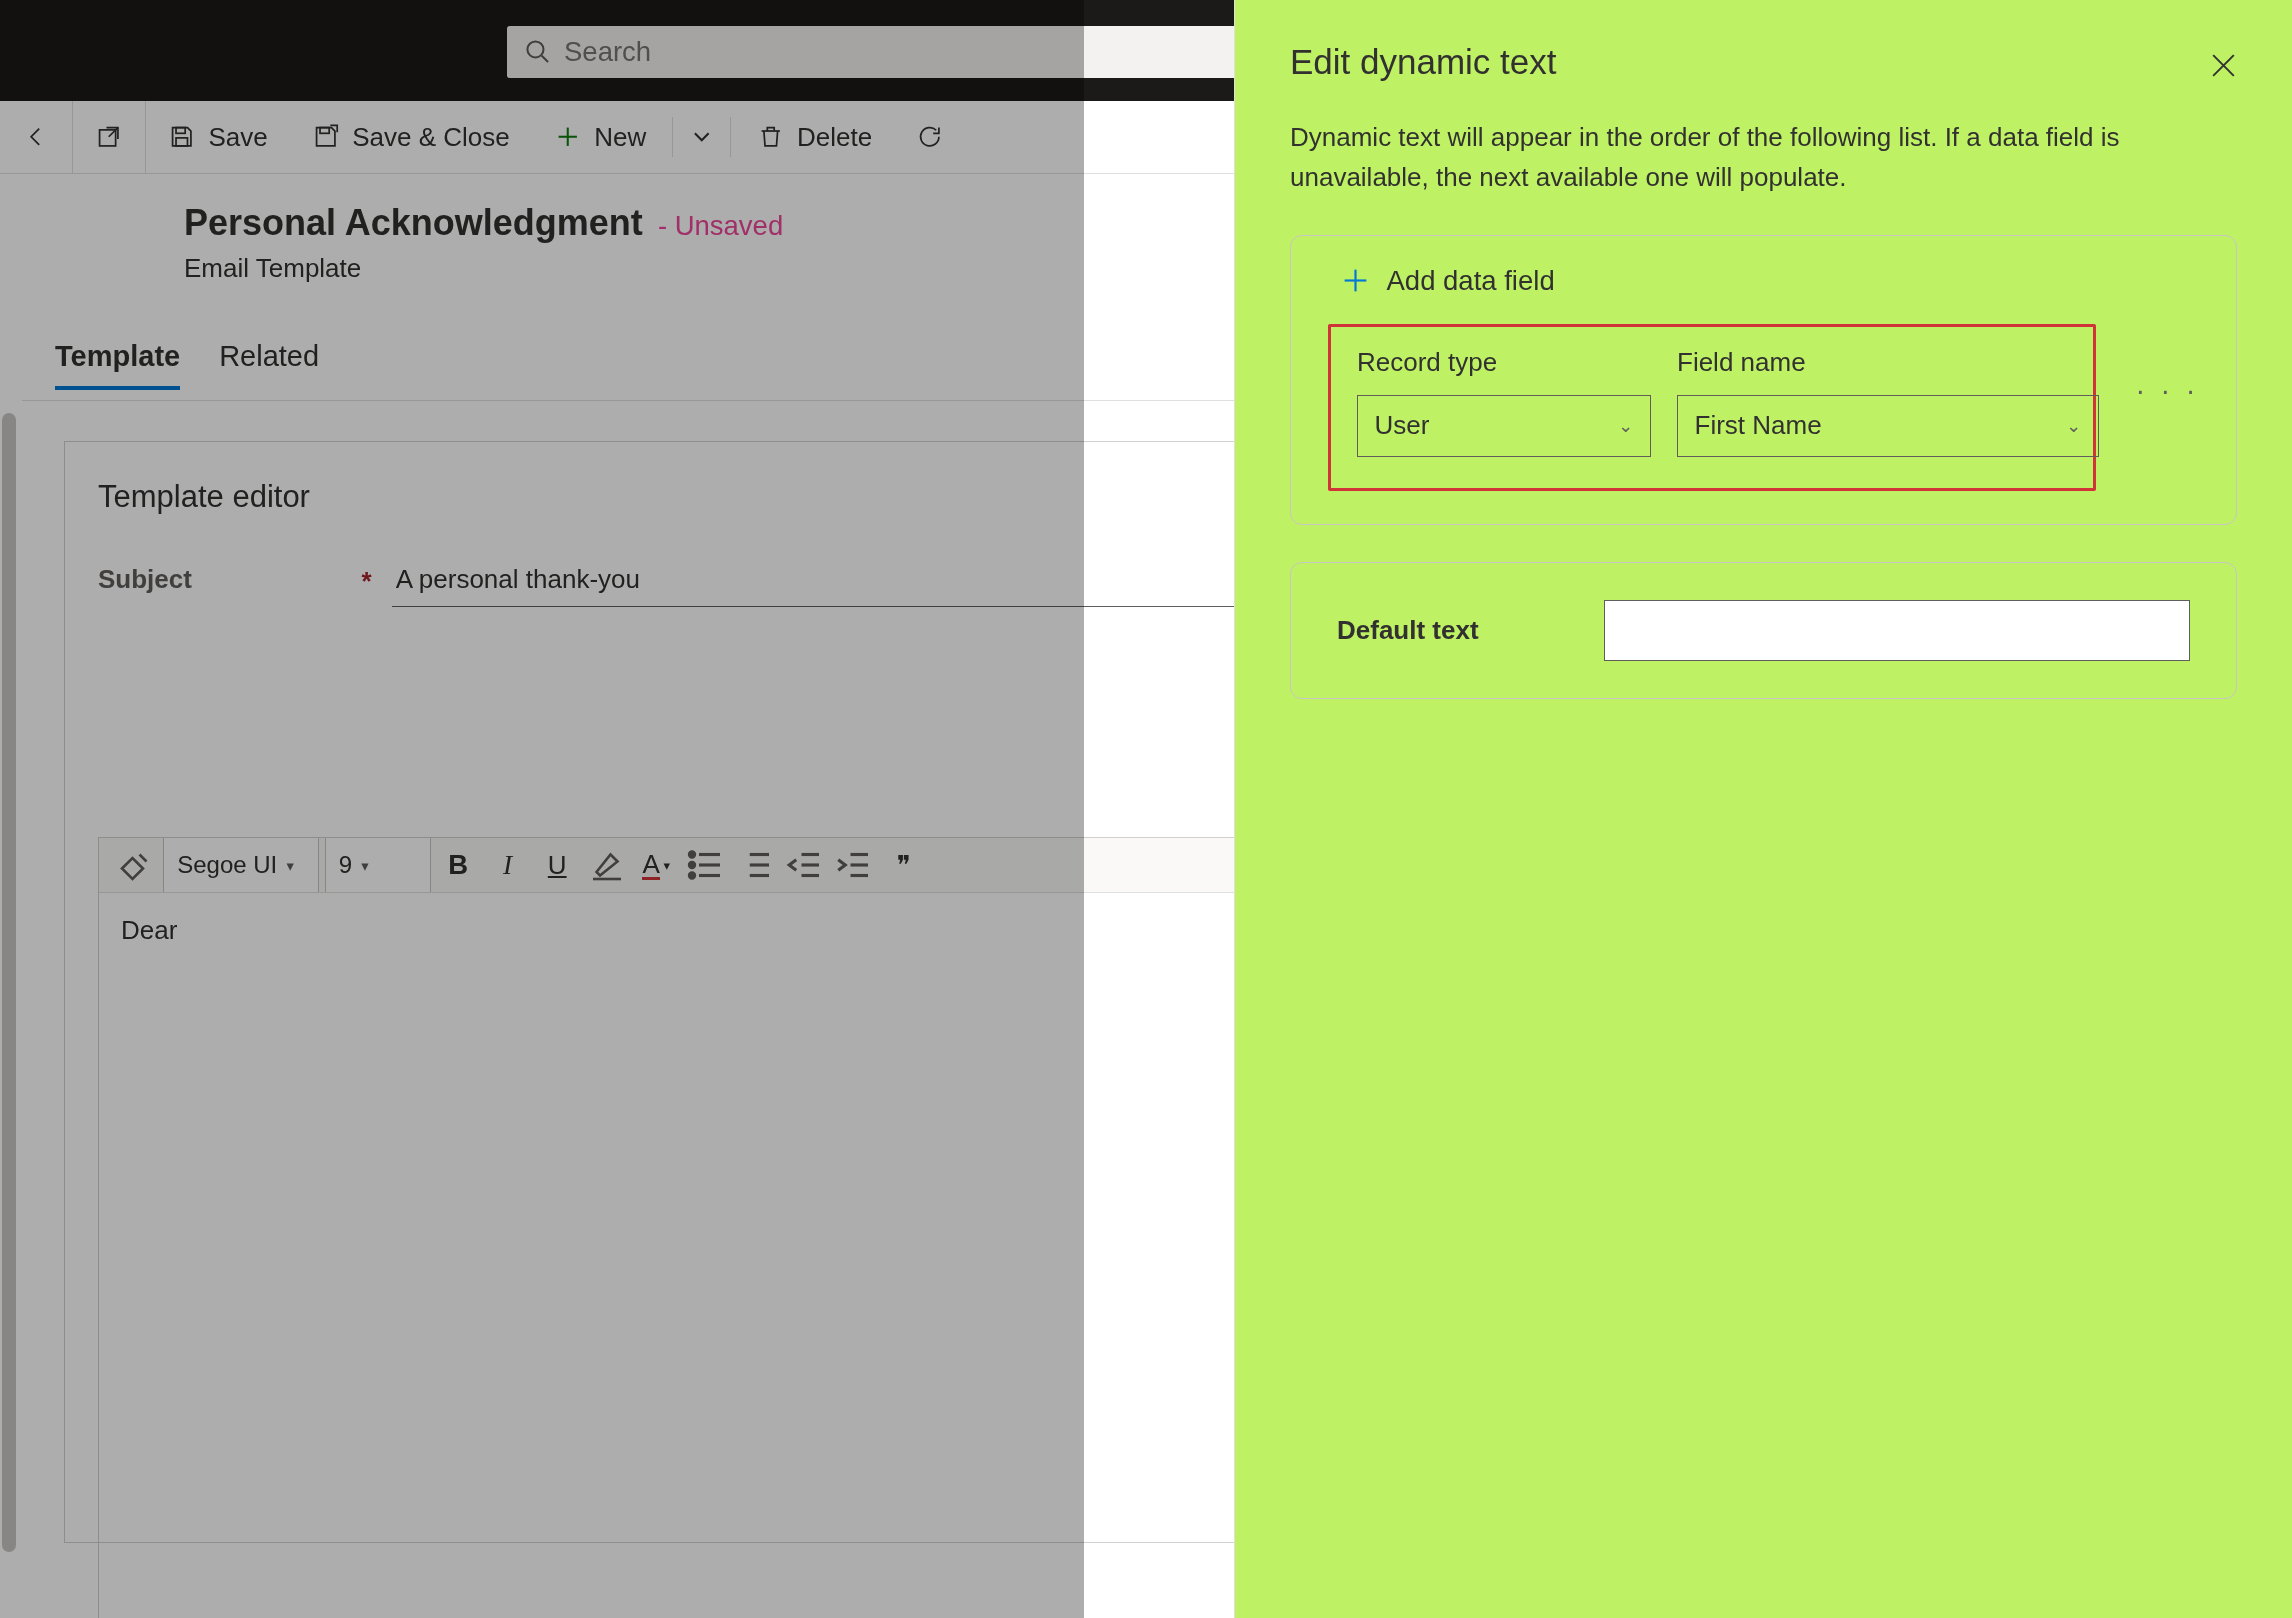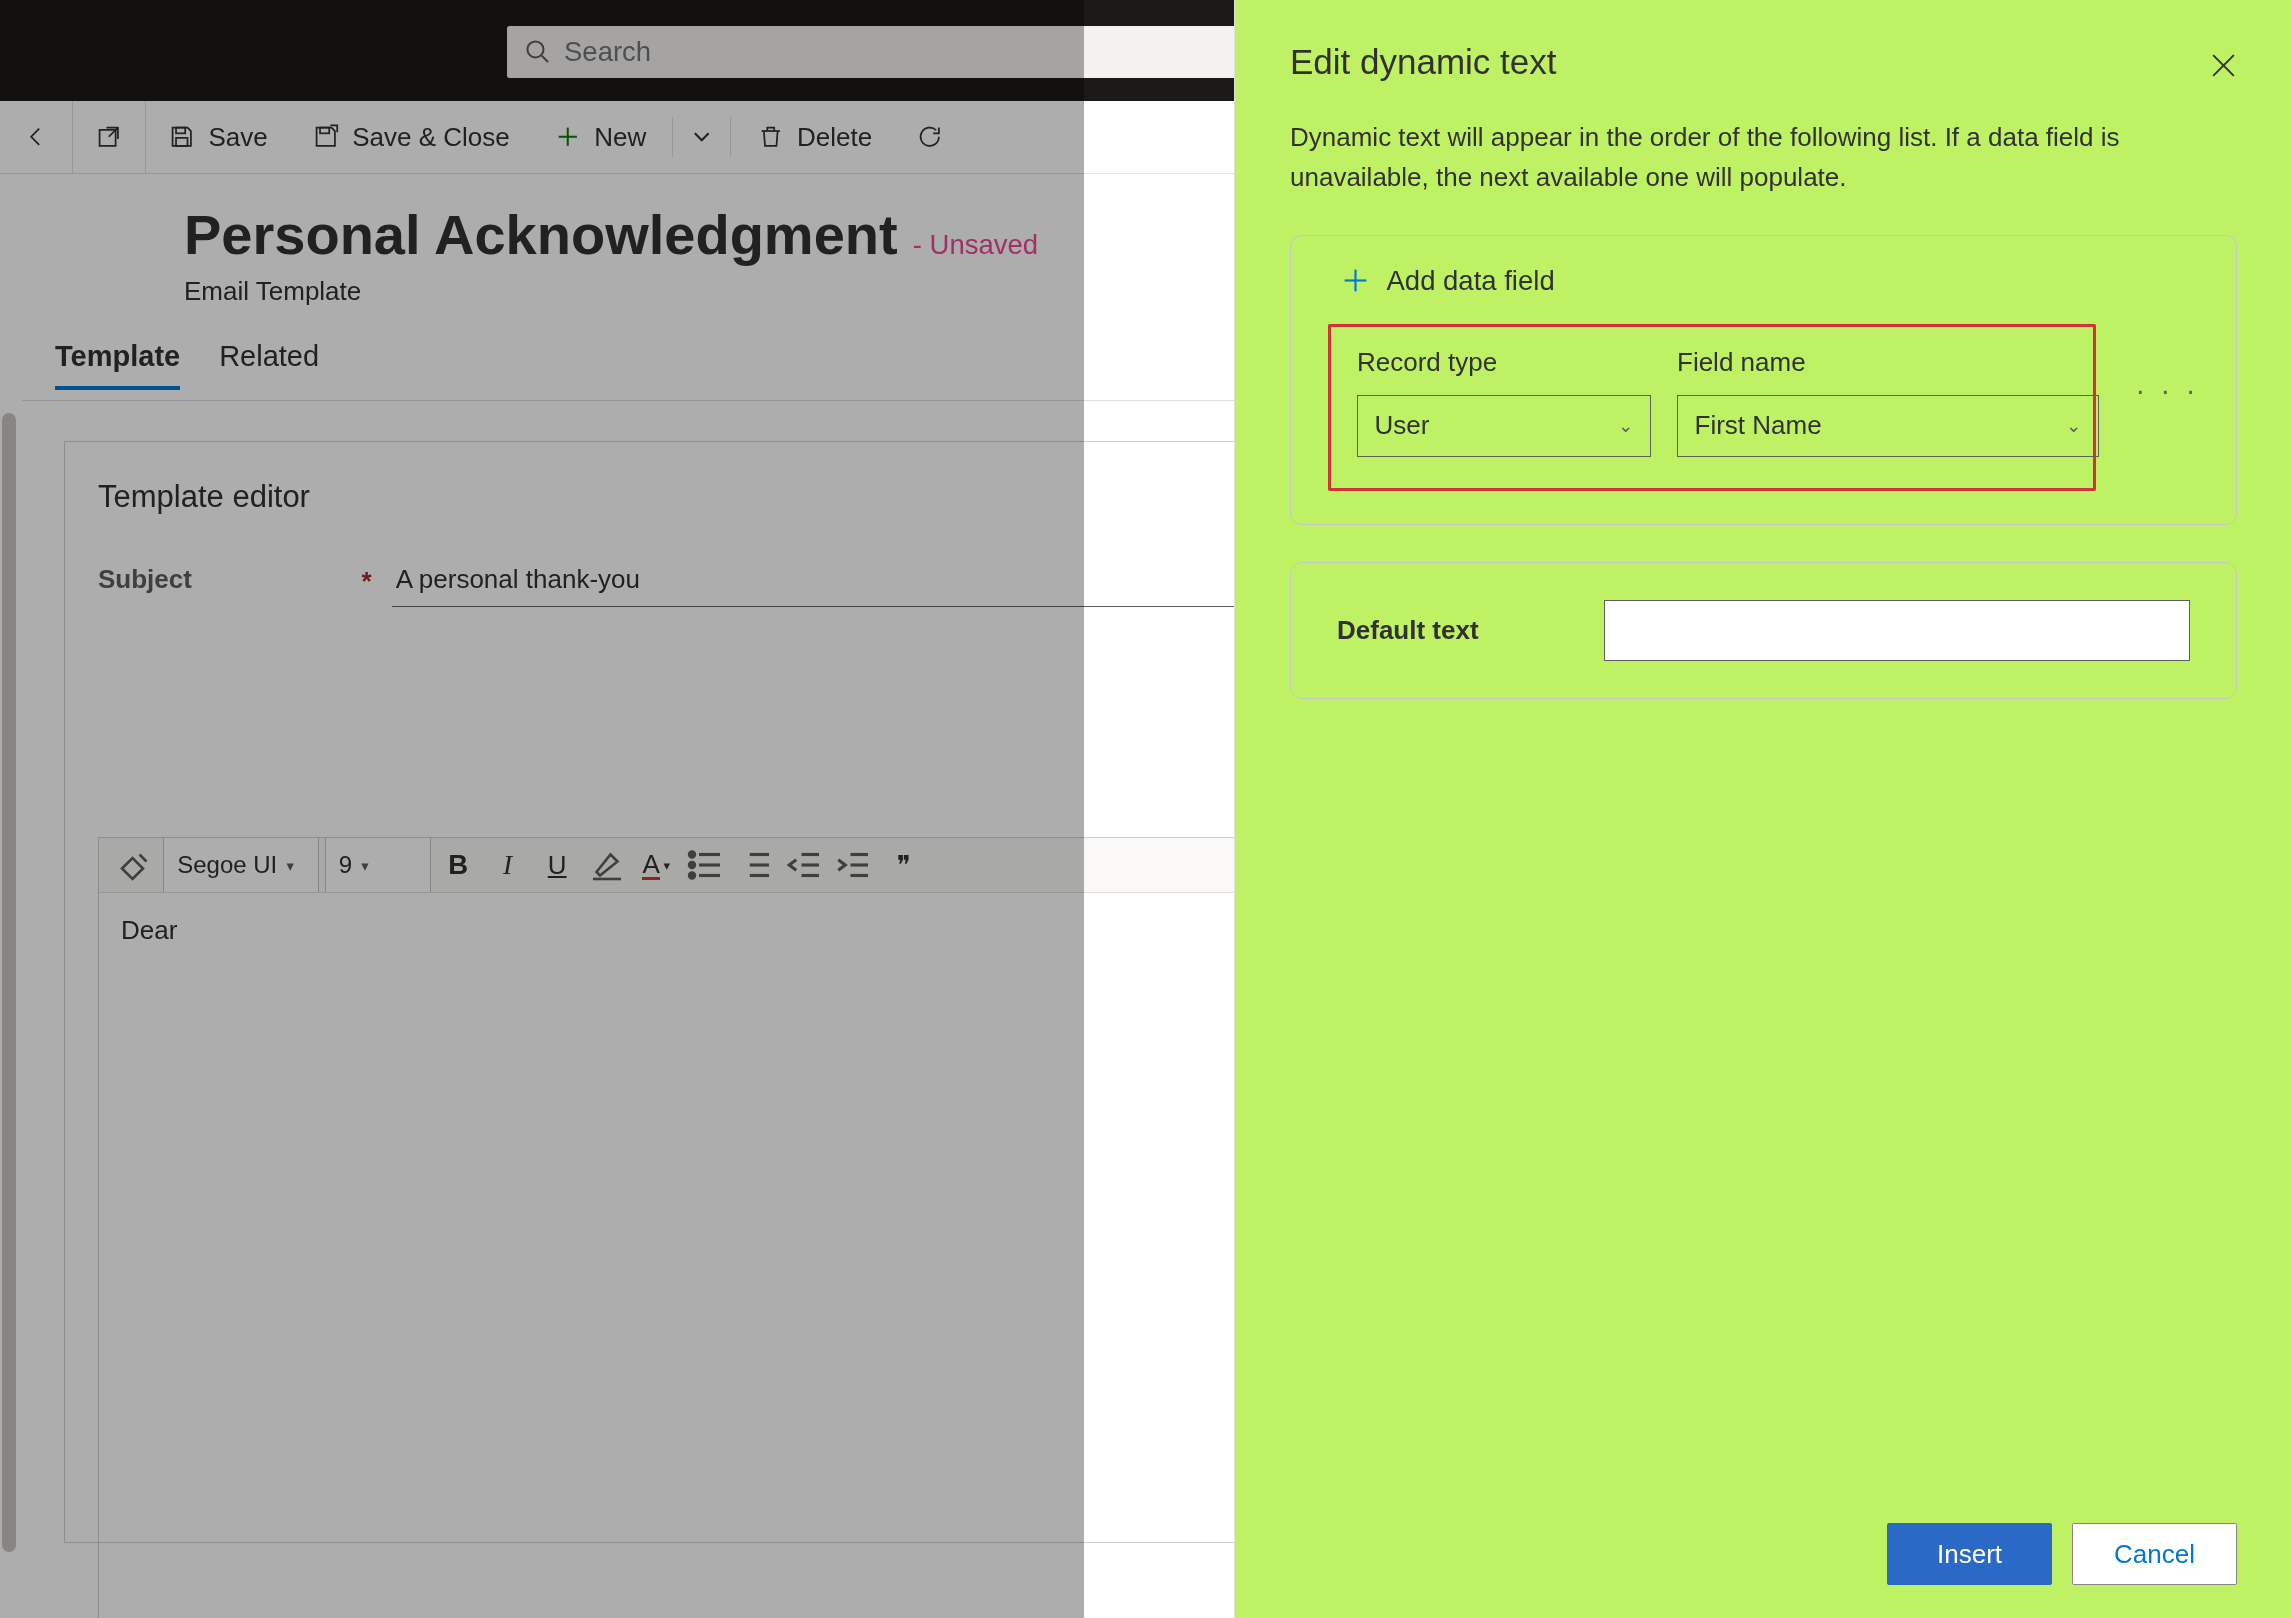--- a/index.html
+++ b/index.html
@@ -16,21 +16,21 @@
 
   
   .cmdbar { position: absolute; top: 101px; left: 0; right: 0; height: 73px; background: #ffffff; border-bottom: 1.8px solid #e1dfdd; display: flex; align-items: center; }
   .cmd-btn { height: 73px; display: inline-flex; align-items: center; gap: 13px; padding: 0 22px; font-size: 26px; color: #323130; cursor: pointer; }
   .cmd-btn svg { width: 27.5px; height: 27.5px; }
   .cmd-nav { width: 73px; justify-content: center; border-right: 1.8px solid #e1dfdd; }
   .sep { width: 0; height: 40px; border-left: 1.8px solid #e1dfdd; margin: 0 3.7px; }
 
   
   .record-header { position: absolute; top: 202px; left: 184px; }
-  .record-title { font-size: 56px; font-weight: 600; color: #323130; display: inline; }
+  .record-title { font-size: 36px; font-weight: 600; color: #323130; display: inline; }
   .record-status { font-size: 27.5px; color: #ec4899; margin-left: 11px; }
   .record-subtitle { font-size: 26px; color: #323130; margin-top: 9.2px; }
 
   
   .tabs { position: absolute; top: 340px; left: 55px; display: flex; gap: 39px; border-bottom: none; }
   .tab { font-size: 29px; color: #323130; padding-bottom: 13px; cursor: pointer; }
   .tab.active { font-weight: 600; border-bottom: 4.6px solid #0078d4; }
   .tabline { position: absolute; top: 400px; left: 22px; right: 0; height: 0; border-bottom: 0.9px solid #e1dfdd; }
 
   
@@ -290,20 +290,16 @@
         </div>
       </div>
       <div class="more-dots">· · ·</div>
     </div>
 
     <div class="card default">
       <div class="default-label">Default text</div>
       <input class="default-input" value="" style="">
     </div>
 
-    <div class="panel-footer">
-      <div class="btn primary">Insert</div>
-      <div class="btn secondary">Cancel</div>
-    </div>
   </div>
 
 </div>
 
 
 </body></html>

